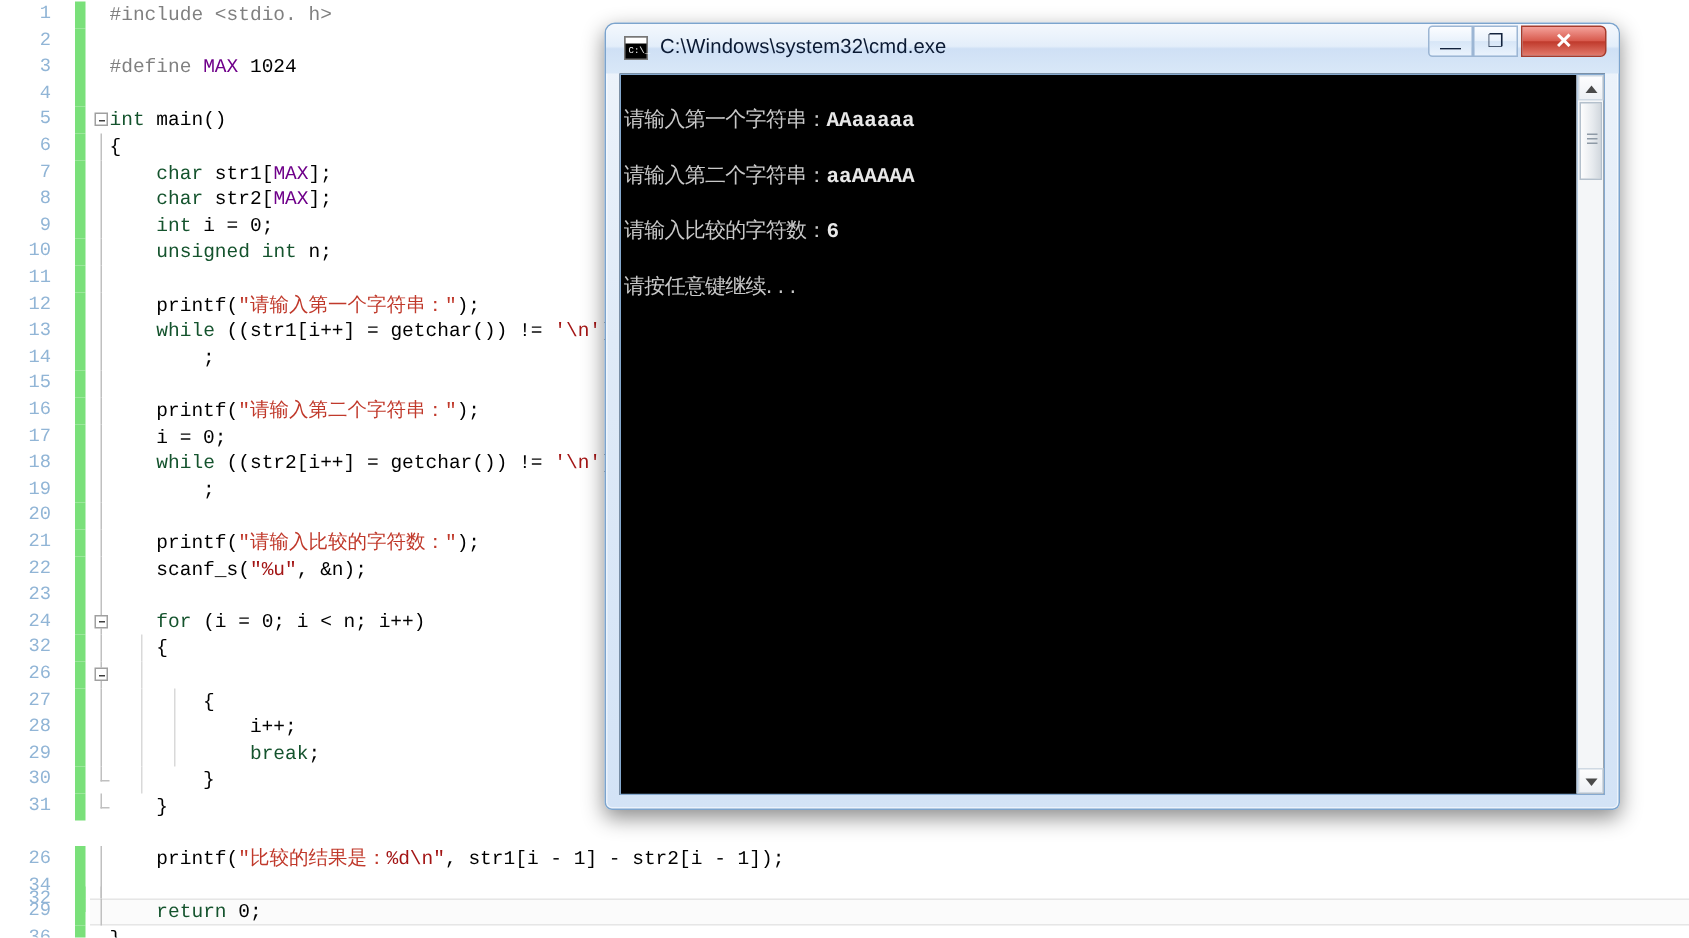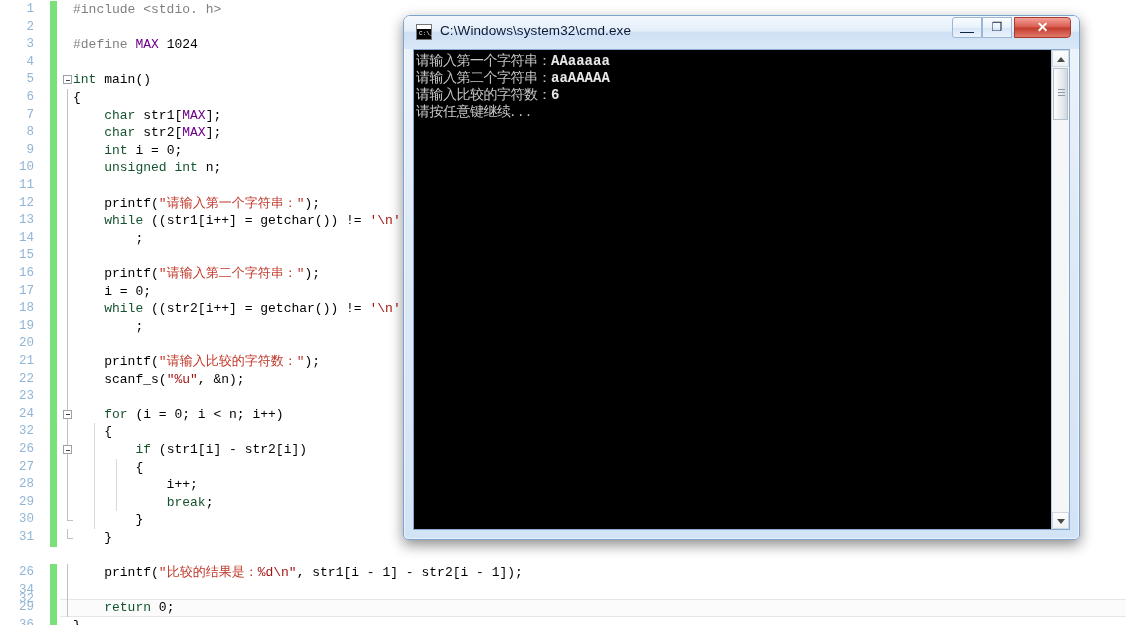--- a/index.html
+++ b/index.html
@@ -158,20 +158,21 @@
     overflow:hidden;
     padding:2px 0 0 2px;
     box-sizing:border-box;
   }
   .con-line {
     color:#c8c8c8;
     font-family:"Liberation Mono", monospace;
     font-size:14px;
     line-height:16px;
     white-space:pre;
+    margin-top:20px;
   }
   .con-line .cn { font-family:"DejaVu Sans", sans-serif; font-size:14px; letter-spacing:-0.5px;}
   .con-line .val { color:#e8e8e8; font-weight:bold; }
 
   
   #con-scroll {
     position:absolute; right:0; top:0; width:18px; bottom:0;
     background:#f4f6f8;
     border-left:1px solid #b8cde4;
     box-sizing:border-box;
@@ -230,21 +231,21 @@
       <div class="code-line" style="position: absolute; left: 0px; top: 265px; width: 1126px;"><div class="ln">16</div><div class="changebar"></div><div class="foldline"></div><div class="code-text"><span class="plain">    printf(</span><span class="strcn">"请输入第二个字符串："</span><span class="plain">);</span></div></div>
       <div class="code-line" style="position: absolute; left: 0px; top: 282.6px; width: 1126px;"><div class="ln">17</div><div class="changebar"></div><div class="foldline"></div><div class="code-text"><span class="plain">    i = 0;</span></div></div>
       <div class="code-line" style="position: absolute; left: 0px; top: 300.2px; width: 1126px;"><div class="ln">18</div><div class="changebar"></div><div class="foldline"></div><div class="code-text"><span class="plain">    </span><span class="kw">while</span><span class="plain"> ((str2[i++] = getchar()) != </span><span class="str">'\n'</span><span class="plain">)</span></div></div>
       <div class="code-line" style="position: absolute; left: 0px; top: 317.8px; width: 1126px;"><div class="ln">19</div><div class="changebar"></div><div class="foldline"></div><div class="code-text"><span class="plain">        ;</span></div></div>
       <div class="code-line" style="position: absolute; left: 0px; top: 335.4px; width: 1126px;"><div class="ln">20</div><div class="changebar"></div><div class="foldline"></div><div class="code-text"></div></div>
       <div class="code-line" style="position: absolute; left: 0px; top: 353px; width: 1126px;"><div class="ln">21</div><div class="changebar"></div><div class="foldline"></div><div class="code-text"><span class="plain">    printf(</span><span class="strcn">"请输入比较的字符数："</span><span class="plain">);</span></div></div>
       <div class="code-line" style="position: absolute; left: 0px; top: 370.6px; width: 1126px;"><div class="ln">22</div><div class="changebar"></div><div class="foldline"></div><div class="code-text"><span class="plain">    scanf_s(</span><span class="str">"%u"</span><span class="plain">, &amp;n);</span></div></div>
       <div class="code-line" style="position: absolute; left: 0px; top: 388.2px; width: 1126px;"><div class="ln">23</div><div class="changebar"></div><div class="foldline"></div><div class="code-text"></div></div>
       <div class="code-line" style="position: absolute; left: 0px; top: 405.8px; width: 1126px;"><div class="ln">24</div><div class="changebar"></div><div class="foldline"></div><div class="fold"></div><div class="code-text"><span class="plain">    </span><span class="kw">for</span><span class="plain"> (i = 0; i &lt; n; i++)</span></div></div>
       <div class="code-line" style="position: absolute; left: 0px; top: 423.4px; width: 1126px;"><div class="ln">32</div><div class="changebar"></div><div class="foldline"></div><div class="guide" style="left: 94px;"></div><div class="code-text"><span class="plain">    {</span></div></div>
-      <div class="code-line" style="position: absolute; left: 0px; top: 441px; width: 1126px;"><div class="ln">26</div><div class="changebar"></div><div class="foldline"></div><div class="fold"></div><div class="guide" style="left: 94px;"></div><div class="code-text"><span class="plain">        </span><span class="kw">if</span><span class="plain"> (str1[i] - str2[i])</span></div></div>
+      <div class="code-line" style="position: absolute; left: 0px; top: 441px; width: 1126px;"><div class="ln">26</div><div class="changebar"></div><div class="foldline"></div><div class="fold"></div><div class="guide" style="left: 94px;"></div></div>
       <div class="code-line" style="position: absolute; left: 0px; top: 458.6px; width: 1126px;"><div class="ln">27</div><div class="changebar"></div><div class="foldline"></div><div class="guide" style="left: 94px;"></div><div class="guide" style="left: 116px;"></div><div class="code-text"><span class="plain">        {</span></div></div>
       <div class="code-line" style="position: absolute; left: 0px; top: 476.2px; width: 1126px;"><div class="ln">28</div><div class="changebar"></div><div class="foldline"></div><div class="guide" style="left: 94px;"></div><div class="guide" style="left: 116px;"></div><div class="code-text"><span class="plain">            i++;</span></div></div>
       <div class="code-line" style="position: absolute; left: 0px; top: 493.8px; width: 1126px;"><div class="ln">29</div><div class="changebar"></div><div class="foldline"></div><div class="guide" style="left: 94px;"></div><div class="guide" style="left: 116px;"></div><div class="code-text"><span class="plain">            </span><span class="kw">break</span><span class="plain">;</span></div></div>
       <div class="code-line" style="position: absolute; left: 0px; top: 511.4px; width: 1126px;"><div class="ln">30</div><div class="changebar"></div><div class="foldend"></div><div class="guide" style="left: 94px;"></div><div class="code-text"><span class="plain">        }</span></div></div>
       <div class="code-line" style="position: absolute; left: 0px; top: 529px; width: 1118px;"><div class="ln">31</div><div class="changebar"></div><div class="foldend"></div><div class="code-text"><span class="plain">    }</span></div></div>
       <div class="code-line" style="position: absolute; left: 0px; top: 546.6px; width: 1057px; margin-top: 44px;"><div class="ln">32</div><div class="changebar"></div><div class="foldline"></div><div class="code-text"></div></div>
       <div class="code-line" style="position: absolute; left: 0px; top: 564.2px; width: 1126px;"><div class="ln">26</div><div class="changebar"></div><div class="foldline"></div><div class="code-text"><span class="plain">    printf(</span><span class="strcn">"比较的结果是：</span><span class="str">%d\n"</span><span class="plain">, str1[i - 1] - str2[i - 1]);</span></div></div>
       <div class="code-line" style="position: absolute; left: 0px; top: 581.8px; width: 1126px;"><div class="ln">34</div><div class="changebar"></div><div class="foldline"></div><div class="code-text"></div></div>
       <div class="code-line" style="position: absolute; left: 0px; top: 599.4px; width: 1126px;"><div class="curline"></div><div class="ln">29</div><div class="changebar"></div><div class="foldline"></div><div class="code-text"><span class="plain">    </span><span class="kw">return</span><span class="plain"> 0;</span></div></div>
       <div class="code-line" style="position: absolute; left: 0px; top: 617px; width: 1126px;"><div class="ln">36</div><div class="changebar"></div><div class="code-text"><span class="plain">}</span></div></div>

